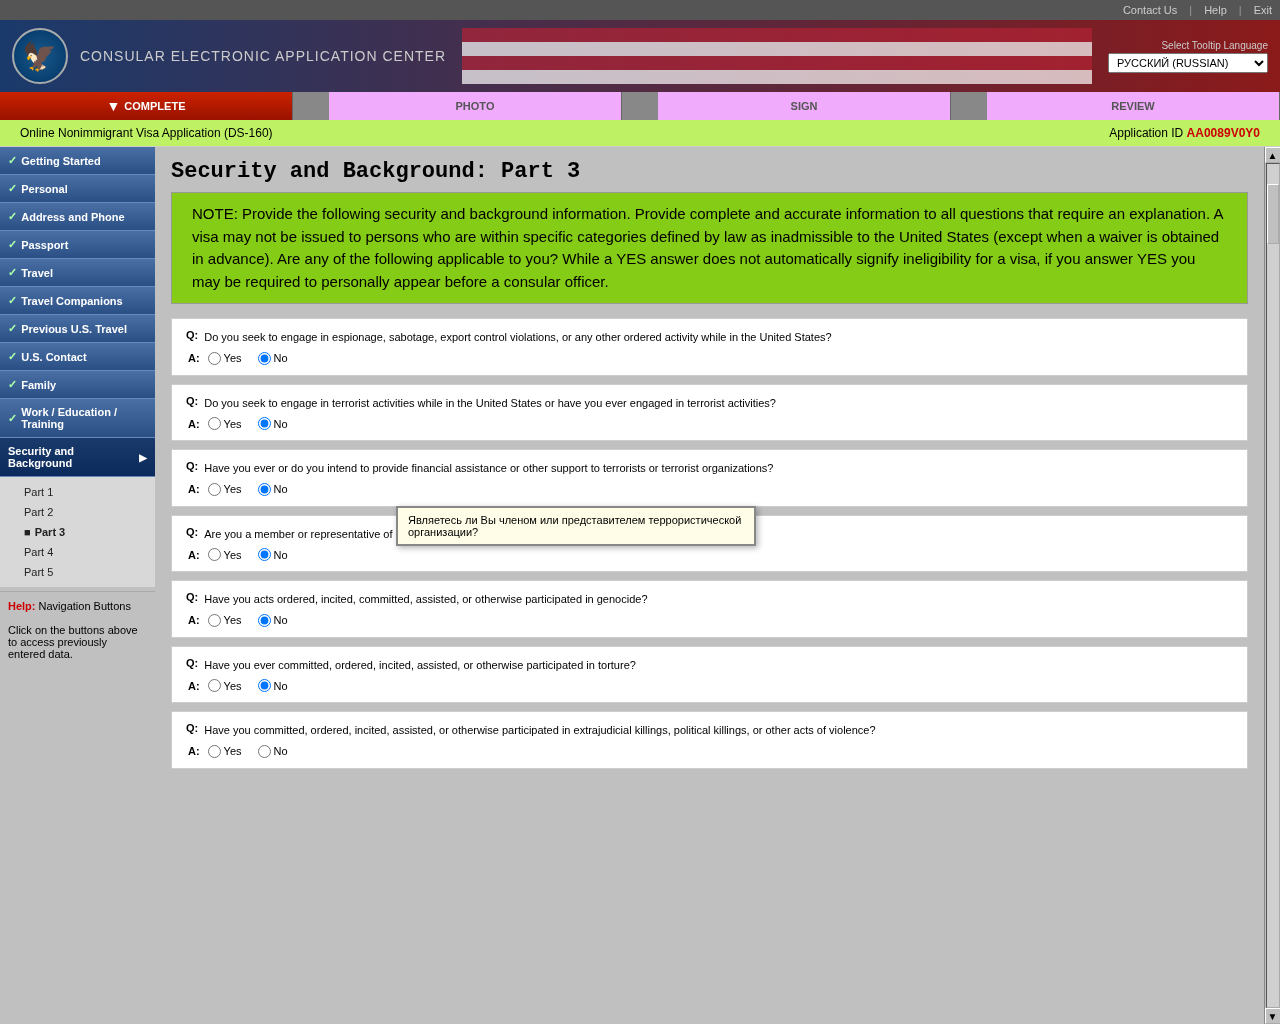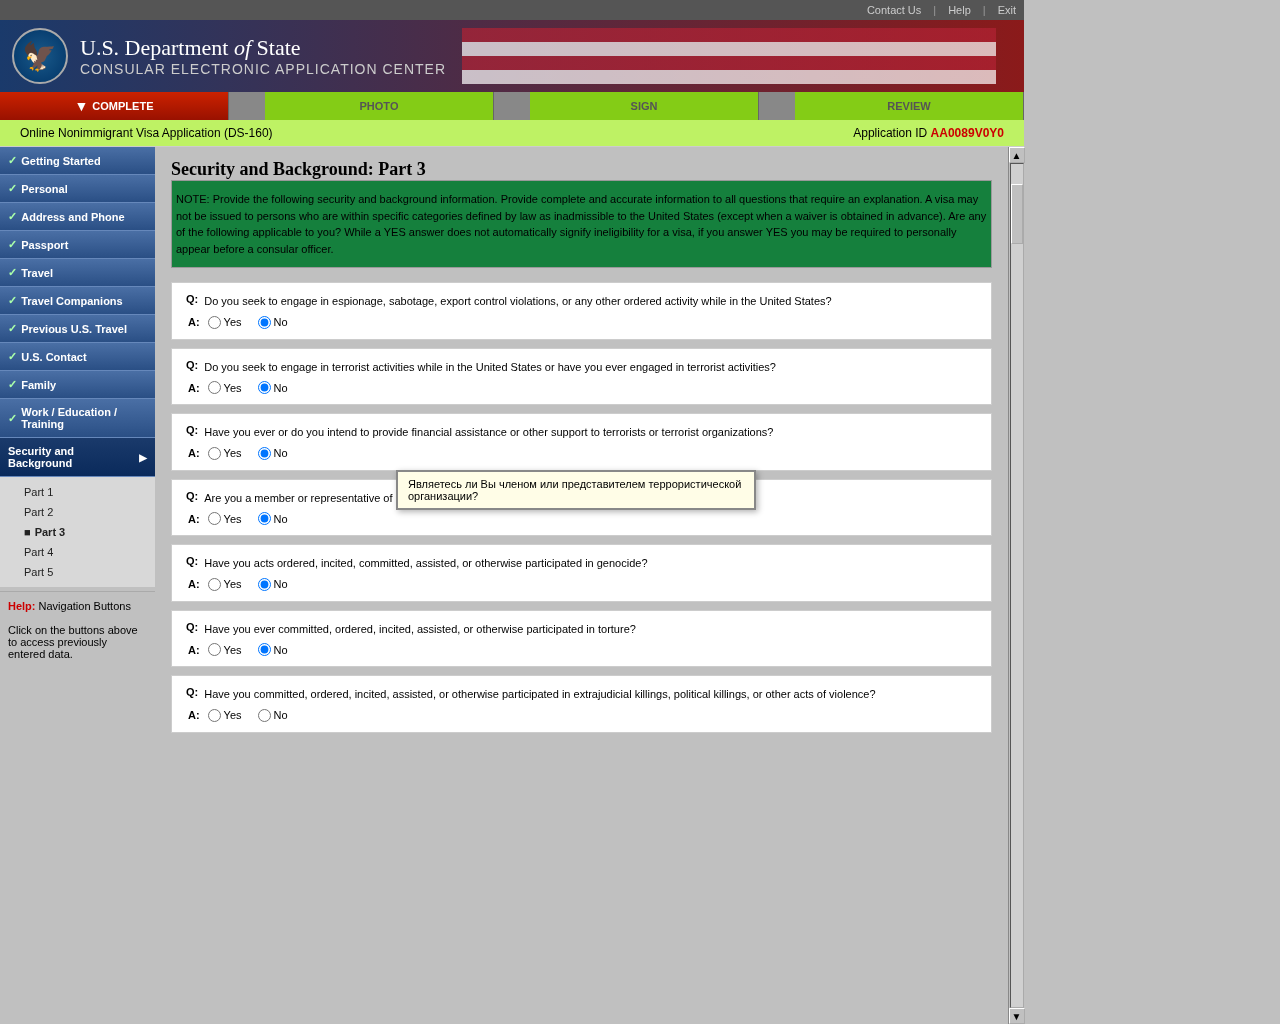--- a/index.html
+++ b/index.html
@@ -64,21 +64,21 @@
       font-size: 11px;
       font-weight: bold;
       color: white;
       border-right: 1px solid #666;
       cursor: pointer;
     }
     .prog-item.active {
       background: linear-gradient(to bottom, #cc2200, #991100);
     }
     .prog-item.inactive {
-      background: #84cc16;
+      background: #f0abfc;
       color: #555;
       margin-left: 36px;
     }
     .prog-arrow { font-size: 14px; margin-right: 4px; }
 
     
     #appidbar {
       background: #bef264;
       padding: 6px 20px;
       font-size: 12px;
@@ -141,33 +141,33 @@
     }
     #help-box .help-title { font-weight: bold; color: #cc0000; }
 
     
     #content {
       flex: 1;
       padding: 12px 16px;
       background: #c0c0c0;
     }
     #content h2 {
-      font-size: 18px;
+      font-size: 22px;
       font-weight: bold;
       color: #000;
-      margin-bottom: 0;
-      font-family: Liberation Serif, serif;
+      margin-bottom: 8px;
+      font-family: Liberation Mono, monospace;
     }
 
     
     .note-box {
-      background: #15803d;
+      background: #84cc16;
       border: 1px solid #999;
-      padding: 10px 4px;
-      font-size: 11px;
+      padding: 10px 20px;
+      font-size: 15px;
       line-height: 1.5;
       margin-bottom: 14px;
     }
 
     
     .question-block {
       background: white;
       border: 1px solid #ccc;
       padding: 10px 14px;
       margin-bottom: 8px;
@@ -229,39 +229,44 @@
       background: #c0c0c0;
       border: 1px outset #fff;
       position: absolute;
       top: 20px;
       left: 0;
     }
   </style>
 </head>
 <body>
 
-<div style="display:flex; flex-direction:column; width:1024px; min-height:1024px;">
+<div style="display:flex; flex-direction:column; width:1280px; min-height:1024px;">
 
   <div id="topnav">
     <a>Contact Us</a>
     <span class="nav-sep">|</span>
     <a>Help</a>
     <span class="nav-sep">|</span>
     <a>Exit</a>
   </div>
 
   <div id="header">
     <div id="header-seal">
       <span style="font-size:28px;">🦅</span>
     </div>
     <div id="header-title">
-      <h1><span>U.S. Department </span><em>of</em><span> State</span></h1>
       <p>CONSULAR ELECTRONIC APPLICATION CENTER</p>
     </div>
     <div id="header-flag"></div>
+    <div id="header-lang">
+      <label>Select Tooltip Language</label>
+      <select>
+        <option value="РУССКИЙ (RUSSIAN)">РУССКИЙ (RUSSIAN)</option>
+      </select>
+    </div>
   </div>
 
   <div id="progressbar">
     <div class="prog-item active">
       <span class="prog-arrow">▼</span>
       <span>COMPLETE</span>
     </div>
     <div class="prog-item inactive">
       <span>PHOTO</span>
     </div>

